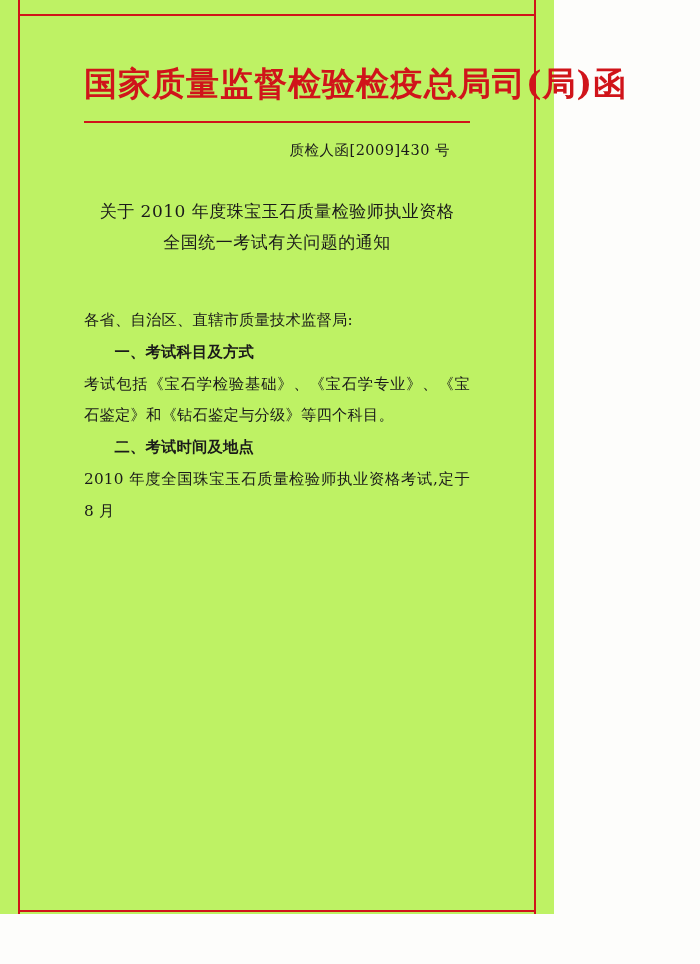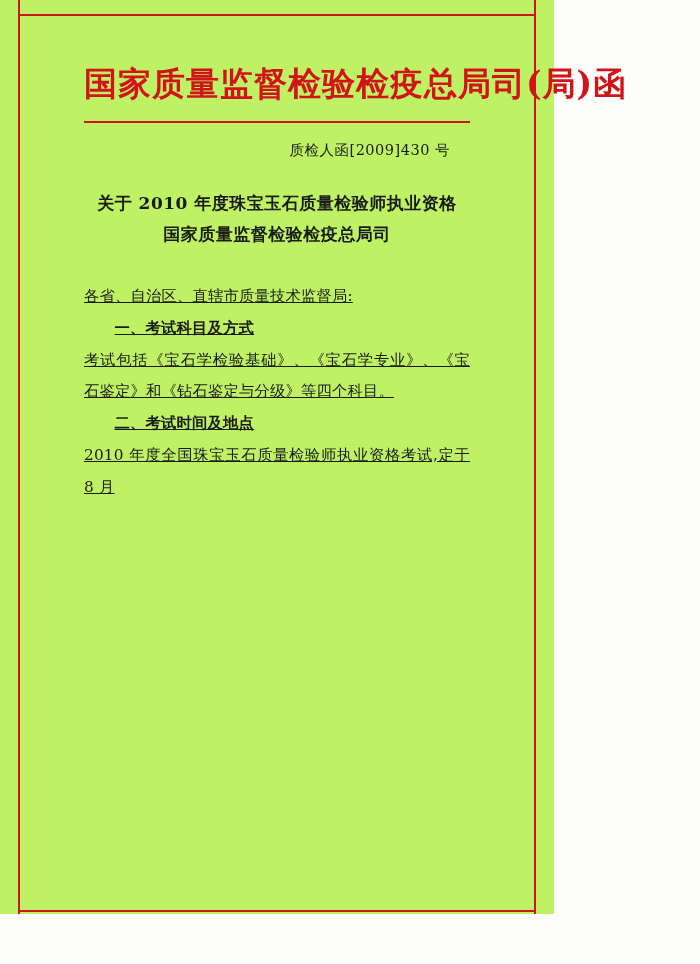--- a/index.html
+++ b/index.html
@@ -42,38 +42,37 @@
   }
   .doc-number {
     margin-top: 18px;
     text-align: right;
     padding-right: 20px;
     font-size: 14.5px;
     color: #1a1a1a;
     letter-spacing: 0.5px;
   }
   .subject {
-    margin-top: 28px;
+    margin-top: 36px;
     text-align: center;
     font-size: 17px;
-    font-weight: bold;
+    font-weight: normal;
     line-height: 1.85;
     letter-spacing: 0.5px;
   }
   .subject div {
     white-space: nowrap;
   }
   .body {
-    margin-top: 30px;
+    margin-top: 46px;
     font-size: 15.3px;
     line-height: 2.08;
     letter-spacing: 0.2px;
     text-align: justify;
     text-justify: inter-ideograph;
-    text-decoration: underline;
   }
   .body p {
     margin: 0;
   }
   .p-indent {
     text-indent: 2em;
   }
   .p-noindent {
     text-indent: 0;
   }
@@ -130,21 +129,21 @@
   <div class="edge-top"></div>
   <div class="edge-bottom"></div>
 
   <h1 class="doc-title">国家质量监督检验检疫总局司(局)函</h1>
   <div class="title-rule"></div>
 
   <div class="doc-number">质检人函[2009]430 号</div>
 
   <div class="subject">
     <div>关于 2010 年度珠宝玉石质量检验师执业资格</div>
-    <div>国家质量监督检验检疫总局司</div>
+    <div>全国统一考试有关问题的通知</div>
   </div>
 
   <div class="body">
     <p class="p-noindent">各省、自治区、直辖市质量技术监督局:</p>
     <p class="p-heading">一、考试科目及方式</p>
     <p class="p-noindent">考试包括《宝石学检验基础》、《宝石学专业》、《宝石鉴定》和《钻石鉴定与分级》等四个科目。</p>
     <p class="p-heading">二、考试时间及地点</p>
     <p class="p-noindent">2010 年度全国珠宝玉石质量检验师执业资格考试,定于 8 月</p>
   </div>
 

